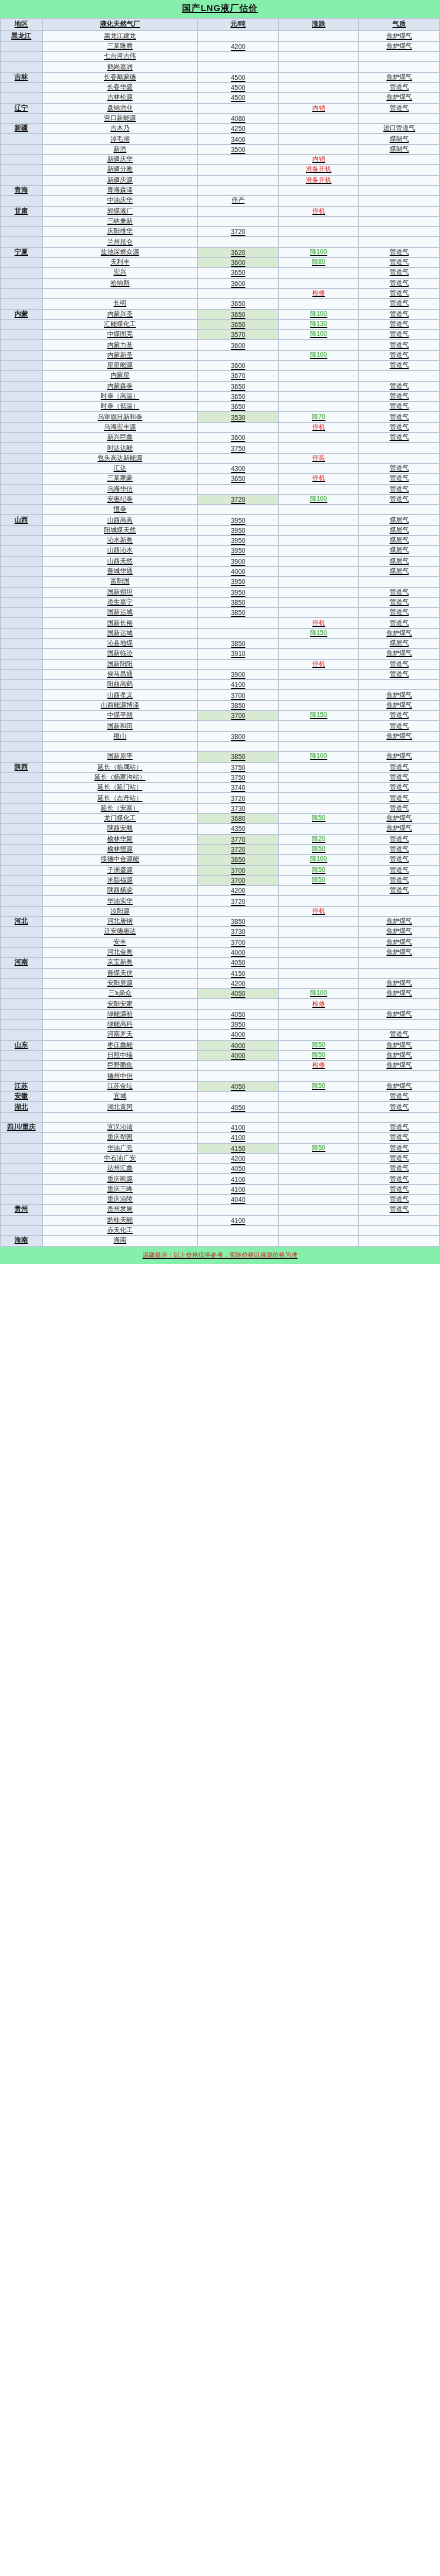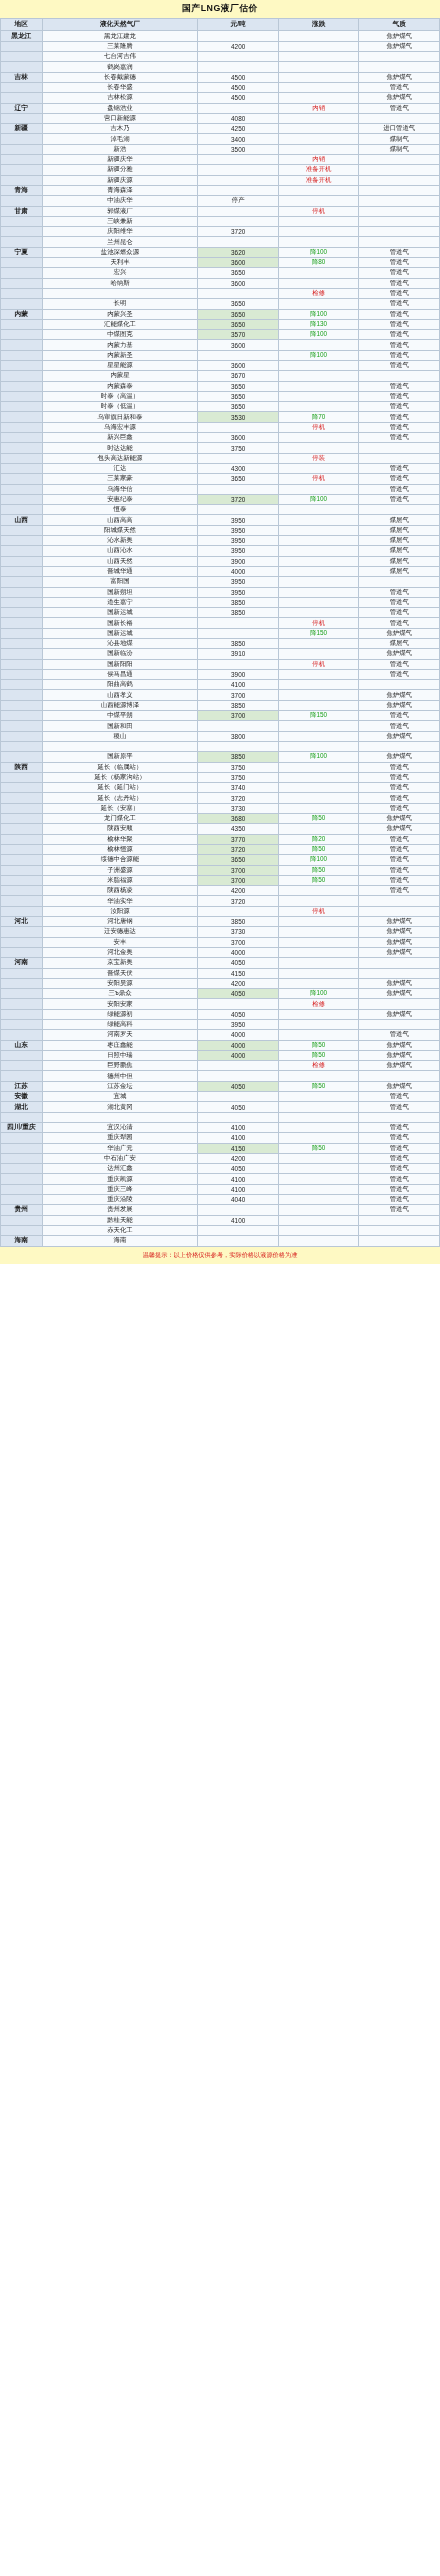--- a/index.html
+++ b/index.html
@@ -1,17 +1,17 @@
 <!DOCTYPE html>
 <html style="font-size:8.2px"><head>
 <meta charset="utf-8">
 <style>
   html,body{margin:0;padding:0;background:#ffffff;}
   body{font-family:"Liberation Sans","DejaVu Sans",sans-serif;}
-  #page{width:440px;position:relative;background:#fef9c3;}
+  #page{width:440px;position:relative;background:#86efac;text-decoration:underline;}
   .title{
     text-align:center;font-size:8.8px;font-weight:bold;color:#111;
     padding:3.1px 0 3.1px 0;letter-spacing:0.5px;
   }
   table{border-collapse:collapse;width:440px;table-layout:fixed;}
   col.c0{width:32px;}
   col.c1{width:120px;}
   col.c2{width:62px;}
   col.c3{width:62px;}
   col.c4{width:62px;}

